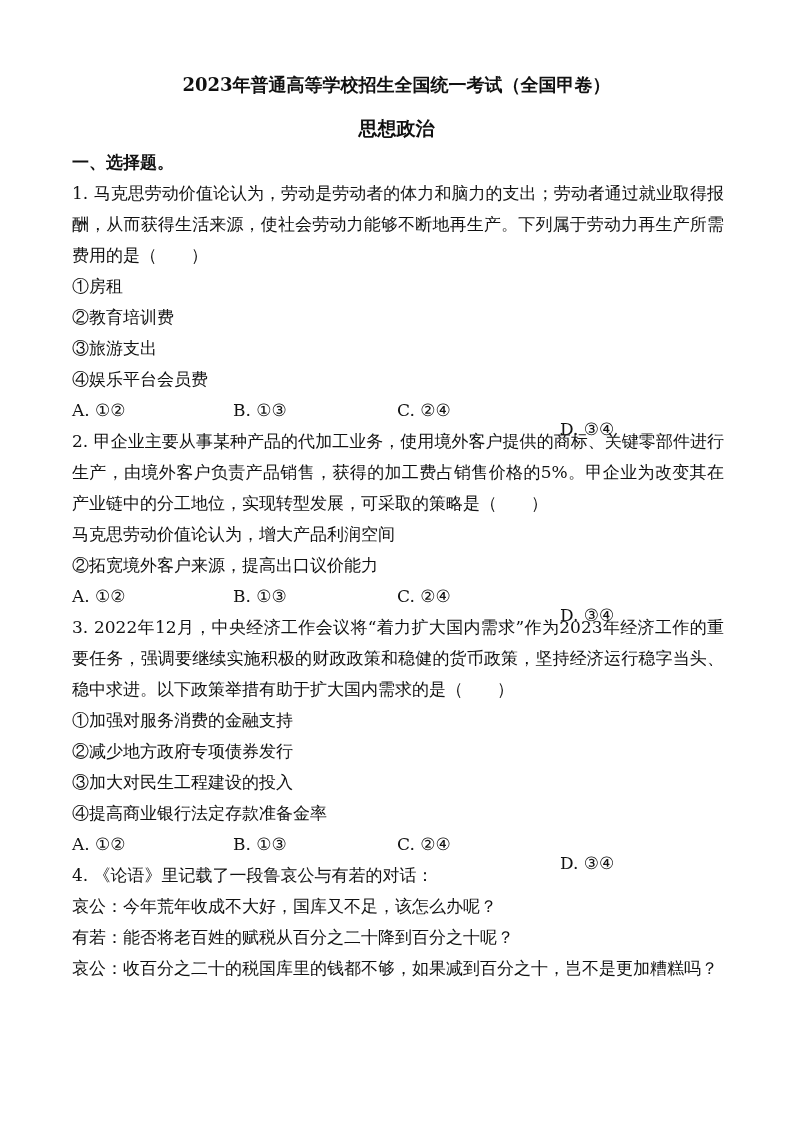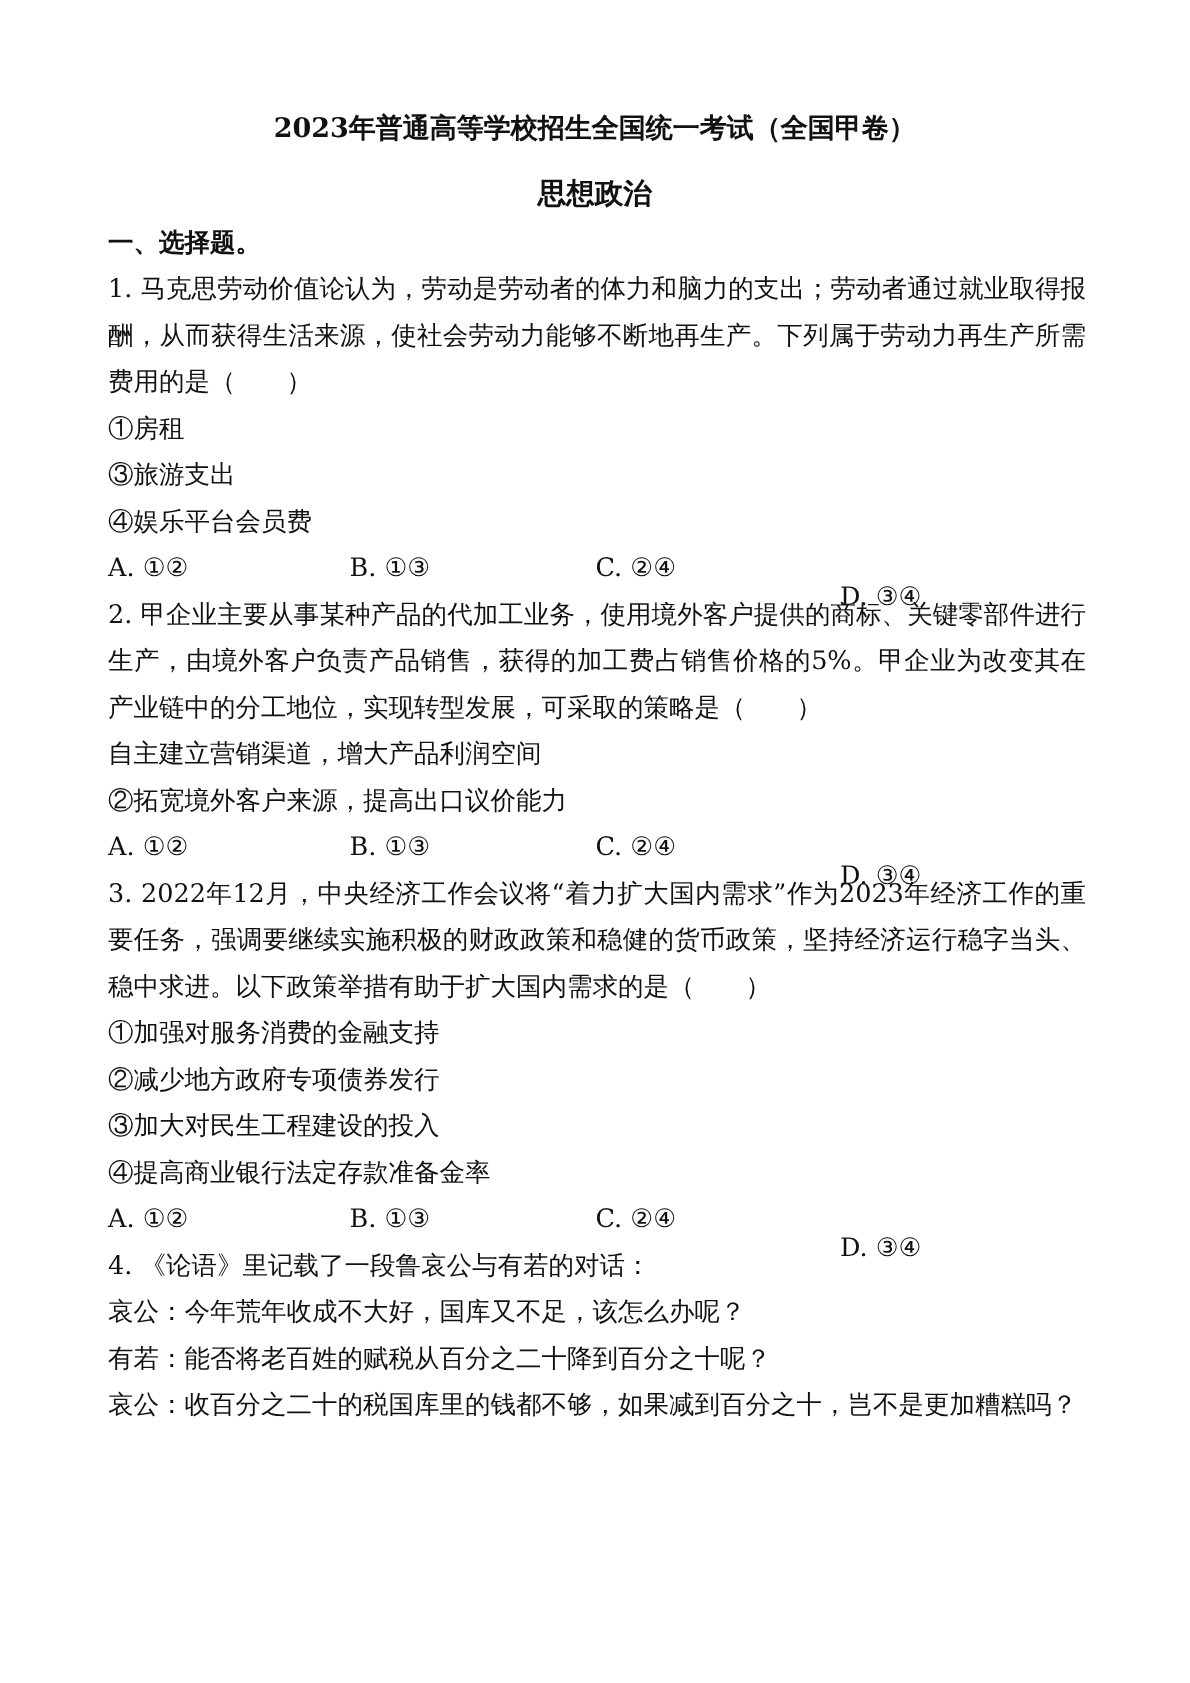--- a/index.html
+++ b/index.html
@@ -24,33 +24,34 @@
 <div class="page">
   <div class="title t1">2023年普通高等学校招生全国统一考试（全国甲卷）</div>
   <div class="title t2">思想政治</div>
 
   <div class="content">
     <div class="line section">一、选择题。</div>
 
     <div>
       <div class="para">1. 马克思劳动价值论认为，劳动是劳动者的体力和脑力的支出；劳动者通过就业取得报酬，从而获得生活来源，使社会劳动力能够不断地再生产。下列属于劳动力再生产所需费用的是（　　）</div>
       <div class="line">①房租</div>
+      <div class="line">②教育培训费</div>
       <div class="line">③旅游支出</div>
       <div class="line">④娱乐平台会员费</div>
       <div class="opts">
         <span class="opt a">A. ①②</span>
         <span class="opt b">B. ①③</span>
         <span class="opt c">C. ②④</span>
         <span class="opt d">D. ③④</span>
       </div>
     </div>
 
     <div>
       <div class="para">2. 甲企业主要从事某种产品的代加工业务，使用境外客户提供的商标、关键零部件进行生产，由境外客户负责产品销售，获得的加工费占销售价格的5%。甲企业为改变其在产业链中的分工地位，实现转型发展，可采取的策略是（　　）</div>
-      <div class="line">自主建立营销渠道，增大产品利润空间</div>
+      <div class="line">马克思劳动价值论认为，增大产品利润空间</div>
       <div class="line">②拓宽境外客户来源，提高出口议价能力</div>
       <div class="opts">
         <span class="opt a">A. ①②</span>
         <span class="opt b">B. ①③</span>
         <span class="opt c">C. ②④</span>
         <span class="opt d">D. ③④</span>
       </div>
     </div>
 
     <div>

